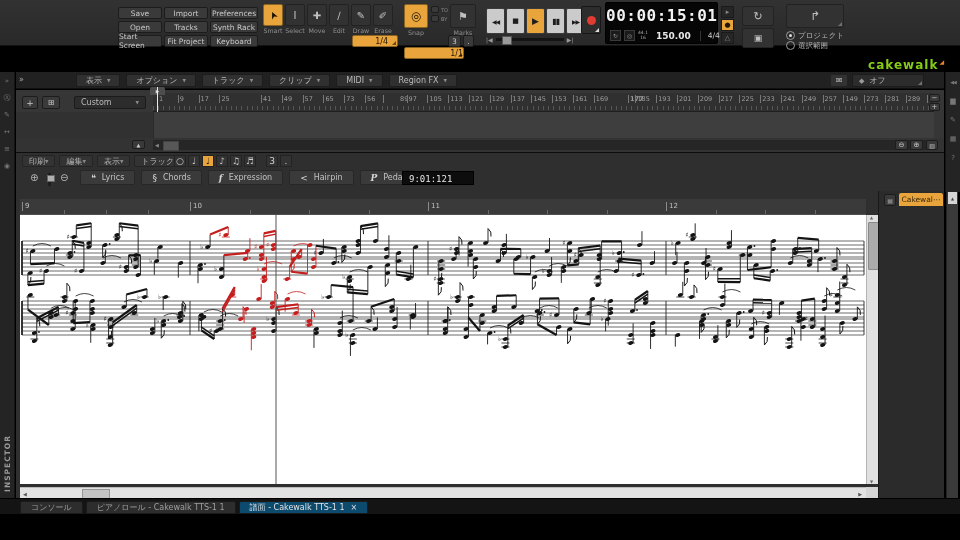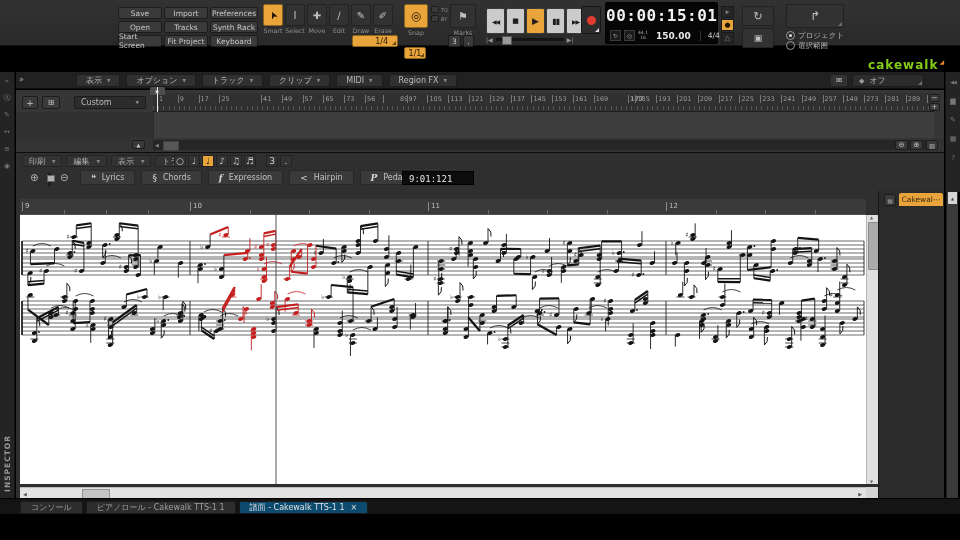--- a/index.html
+++ b/index.html
@@ -44,21 +44,21 @@
              font-size:8px;display:flex;align-items:center;gap:5px;padding:0 9px;box-sizing:border-box;}
   .caret{font-size:4.5px;color:#8a8a8a;}
   
   #track-pane{left:16px;top:90px;width:928px;height:62px;background:#363636;}
   #main-ruler{left:137px;top:3px;width:781px;height:19px;background:#303030;border-bottom:1px solid #1f1f1f;overflow:hidden;}
   .rtick{position:absolute;top:2px;font-size:6.5px;color:#9c9c9c;border-left:1px solid #777;padding-left:1px;line-height:8px;}
   #ruler-minor{position:absolute;left:0;right:0;bottom:1px;height:4px;
                background:repeating-linear-gradient(to right,#565656 0 1px,transparent 1px 5.2px);}
   
   #staff-window{left:16px;top:152px;width:928px;height:346px;background:#2f2f2f;border-top:1px solid #0d0d0d;}
-  .smenu{height:12px;padding:0 6px;color:#b5b5b5;font-size:8px;display:flex;align-items:center;gap:7px;
+  .smenu{height:12px;padding:0 6px;color:#b5b5b5;font-size:8px;display:flex;align-items:center;gap:0;
          background:#333;border:1px solid #242424;border-radius:2px;box-sizing:border-box;}
   #durations{left:158px;top:2px;display:flex;gap:2px;}
   .dur{width:12px;height:12px;background:#333;border:1px solid #232323;color:#cfcfcf;font-size:9px;
        display:flex;align-items:center;justify-content:center;box-sizing:border-box;}
   .dur.active{background:#e9a43c;color:#1c1204;}
   .sbtn{height:15px;padding:0 10px;background:#3a3a3a;border:1px solid #272727;border-radius:2px;color:#c2c2c2;
         font-size:8px;display:flex;align-items:center;gap:6px;box-sizing:border-box;}
   .sicon{font-size:9px;color:#d5d5d5;}
   .serif-i{font-family:"DejaVu Serif",serif;font-style:italic;font-weight:bold;}
   #staff-ruler{left:4px;top:46px;width:846px;height:16px;background:#3a3a3a;border-bottom:1px solid #4f4f4f;overflow:hidden;}
@@ -162,21 +162,21 @@
           <span class="gbtn" style="width:8px;height:7px;"></span>
           <span style="font-size:5px;color:#888;">BY</span>
         </div>
     </div>
     <div class="abs toolwrap" style="left:450px;top:4px;width:26px;">
       <div class="tool" style="height:24px;font-size:11px;">
           <span>⚑</span>
         </div>
       <div class="tlabel">Marks</div>
     </div>
-    <div class="abs odrop corner" style="left:404px;top:35px;width:22px;height:12px;">
+    <div class="abs odrop corner" style="left:404px;top:35px;width:60px;height:12px;justify-content:flex-end;">
         <span>1/1</span>
       </div>
     <div class="abs gbtn" style="left:448px;top:35px;width:13px;height:12px;">3</div>
     <div class="abs gbtn" style="left:463px;top:35px;width:11px;height:12px;">.</div>
 
     <div class="abs" style="left:486px;top:8px;display:flex;gap:1px;">
       <div class="tpt" style="font-size:6px;letter-spacing:-1px;">
           <span>◀◀</span>
         </div>
       <div class="tpt">

